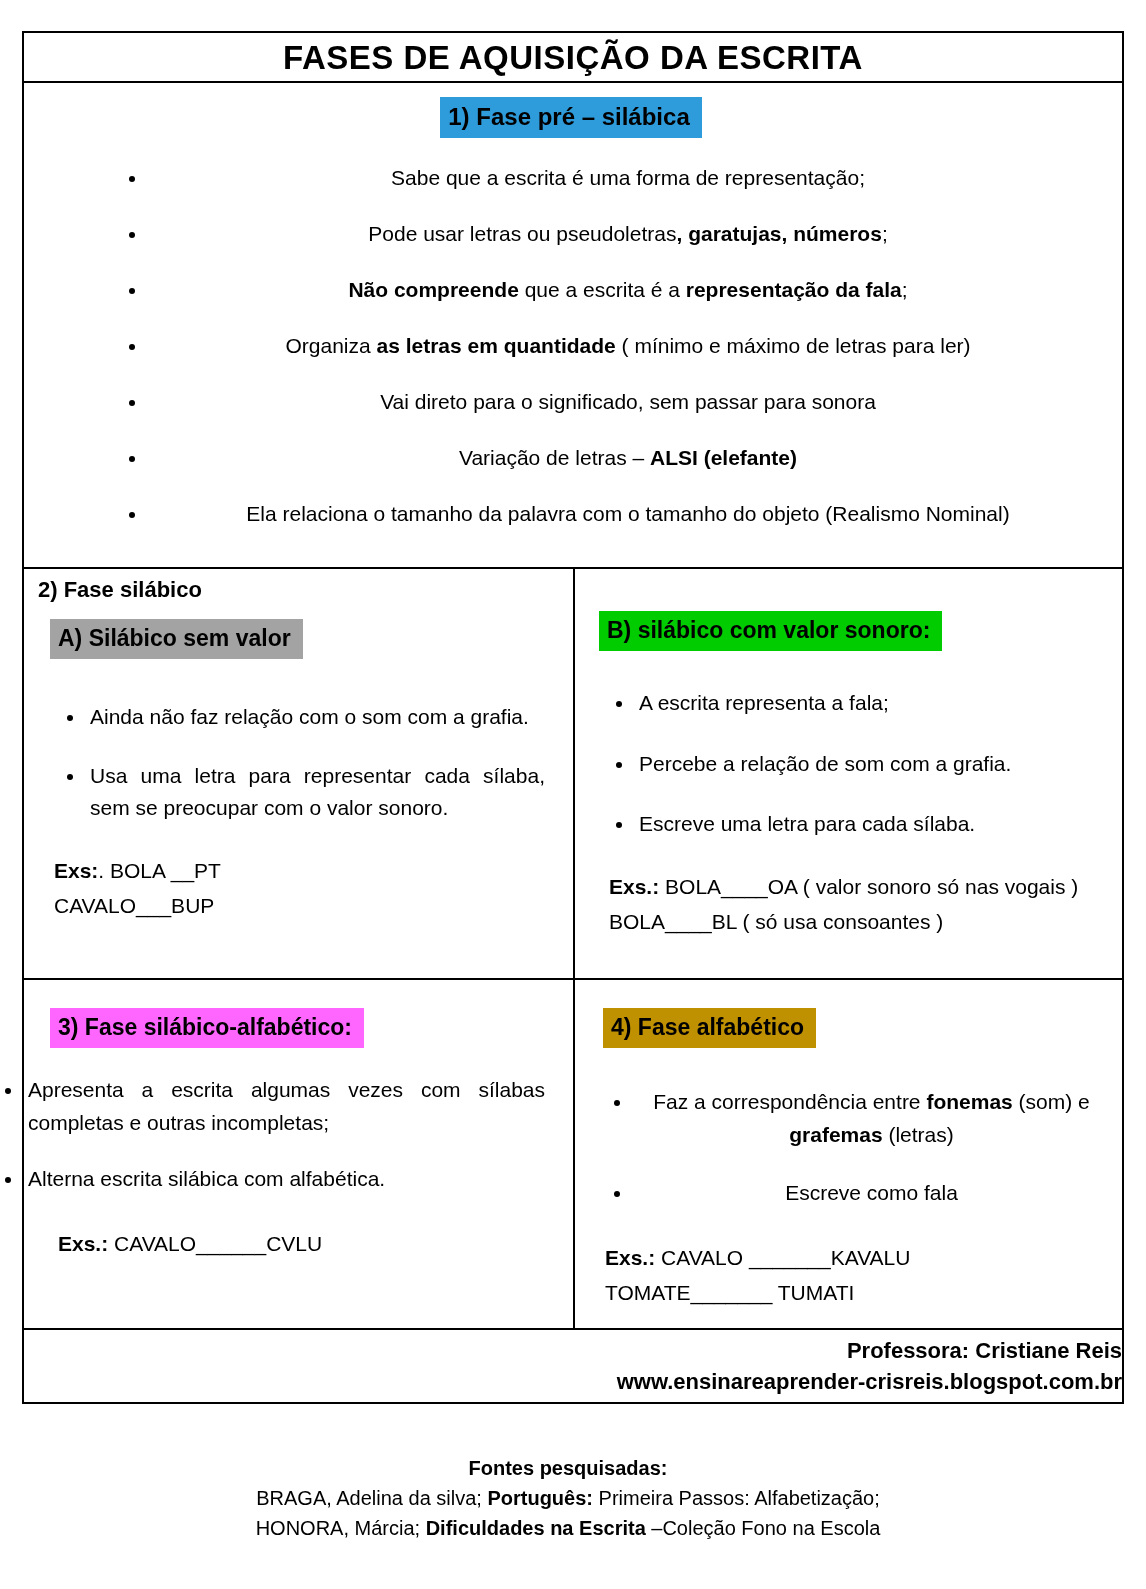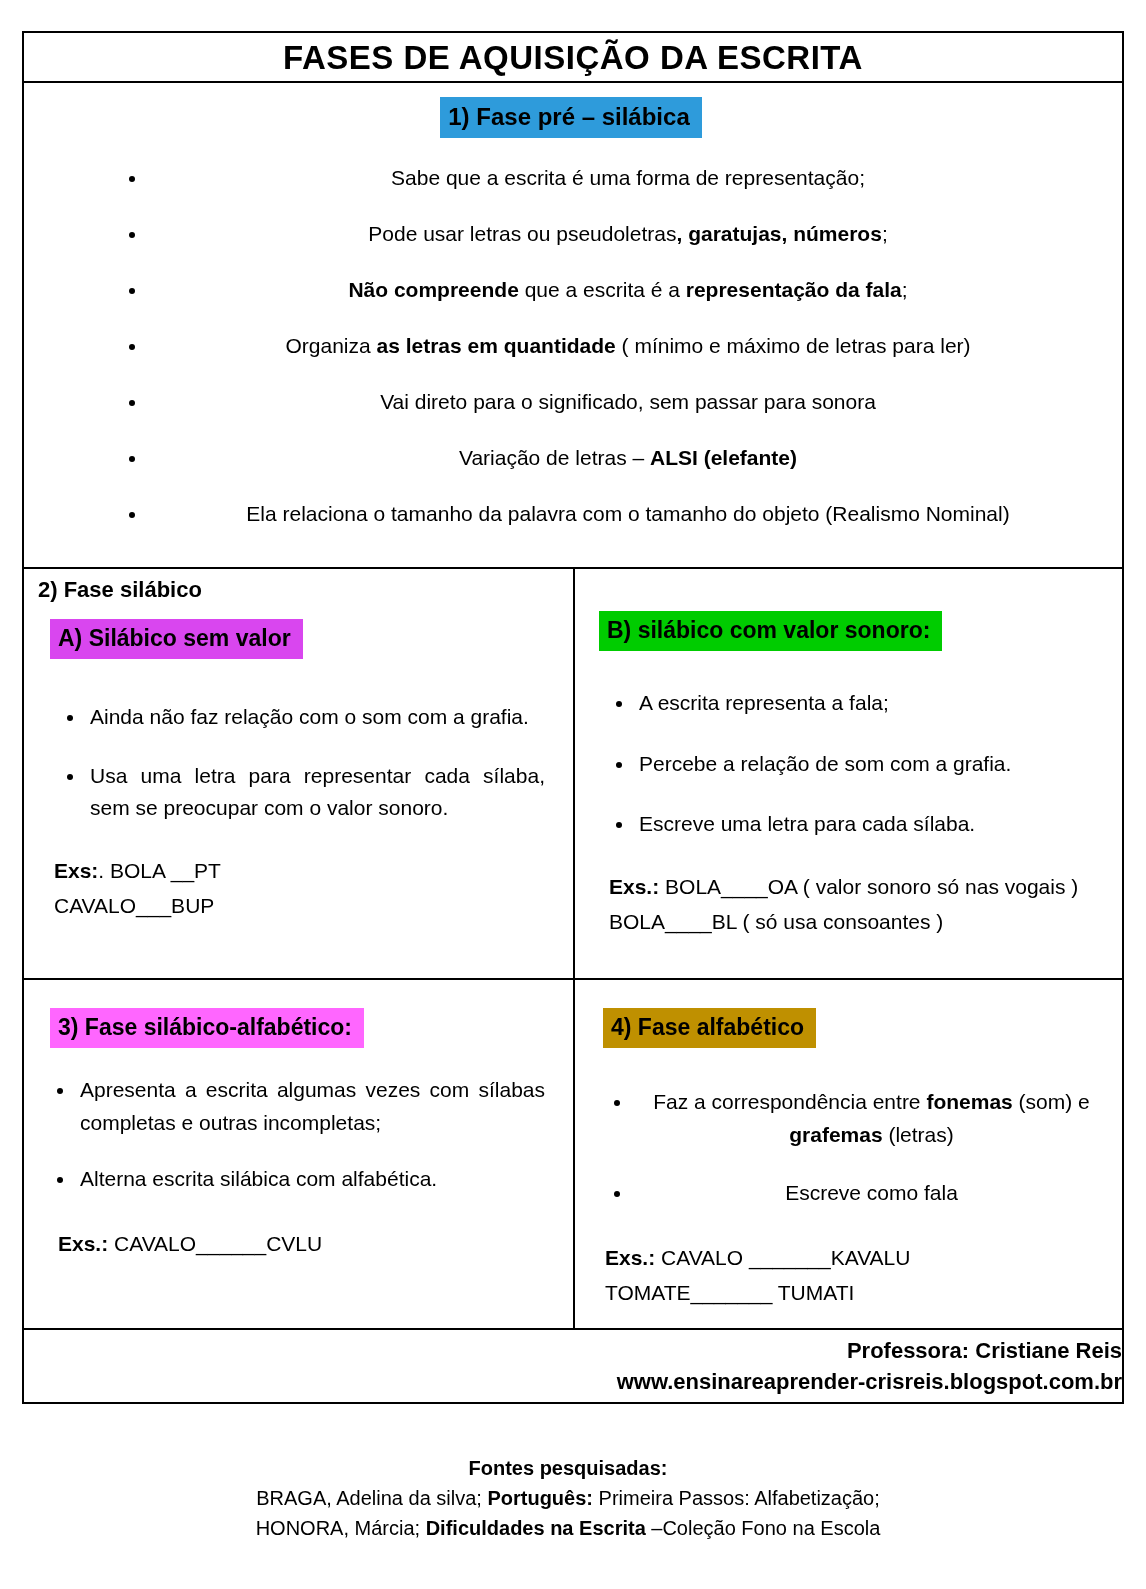--- a/index.html
+++ b/index.html
@@ -74,21 +74,20 @@
   .a-bullets {
     margin: 42px 28px 0 0;
     padding-left: 62px;
     text-align: justify;
   }
   .a-bullets li { margin-bottom: 26px; padding-left: 4px; }
   .b-bullets { margin: 36px 16px 0 0; padding-left: 60px; }
   .b-bullets li { margin-bottom: 28px; padding-left: 4px; }
   .c-bullets {
     margin: 26px 28px 0 0;
-    padding-left: 52px;
     text-align: justify;
   }
   .c-bullets li { margin-bottom: 24px; padding-left: 4px; }
   .d-bullets { margin: 38px 16px 0 0; padding-left: 58px; text-align: center; }
   .d-bullets li { margin-bottom: 26px; padding-left: 4px; }
   .examples {
     font-size: 21px;
     line-height: 1.7;
   }
   .examples-a { margin: 28px 0 0 30px; }
@@ -137,21 +136,21 @@
         <li><span> Organiza </span><span class="seg-b">as letras em quantidade</span><span> ( mínimo e máximo de letras para ler)</span></li>
         <li><span>Vai direto para o significado, sem passar para sonora</span></li>
         <li><span>Variação de letras – </span><span class="seg-b">ALSI (elefante)</span></li>
         <li><span>Ela relaciona o tamanho da palavra com o tamanho do objeto (Realismo Nominal)</span></li>
       </ul>
     </div>
 
     <div class="row row-cols row-2">
       <div class="col col-left">
         <div class="s2-label">2) Fase silábico</div>
-        <div class="hl hl-orange" style="background-color: #d946ef;">A) Silábico sem valor</div>
+        <div class="hl hl-orange" style="background-color: #a3a3a3;">A) Silábico sem valor</div>
         <ul class="bullets a-bullets">
           <li><span>Ainda não faz relação com o som com a grafia.</span></li>
           <li><span>Usa uma letra para representar cada sílaba, sem se preocupar com o valor sonoro.</span></li>
         </ul>
         <div class="examples examples-a">
           <div class="ex-line"><span class="seg-b">Exs:</span><span>. BOLA __PT</span></div>
           <div class="ex-line"><span>CAVALO___BUP</span></div>
         </div>
       </div>
       <div class="col col-right">

